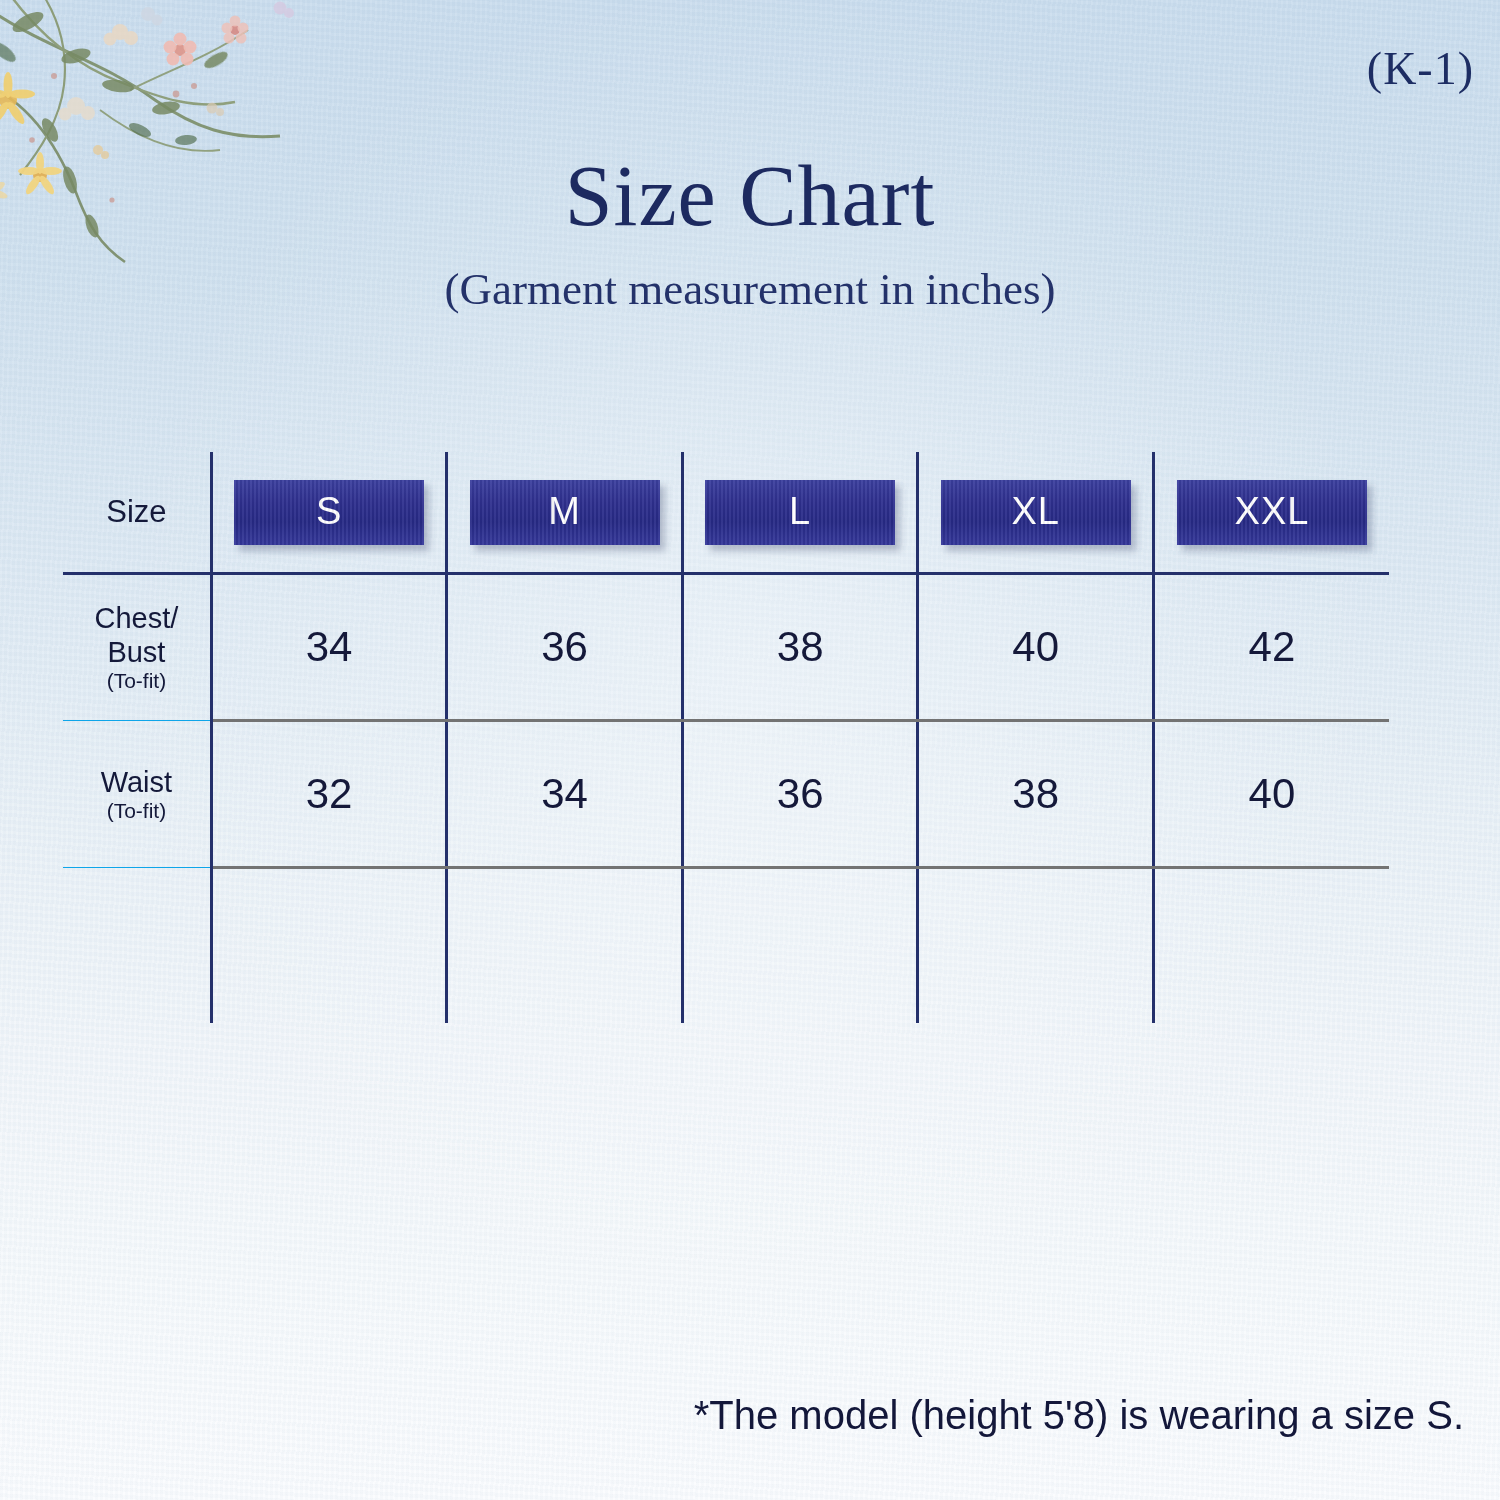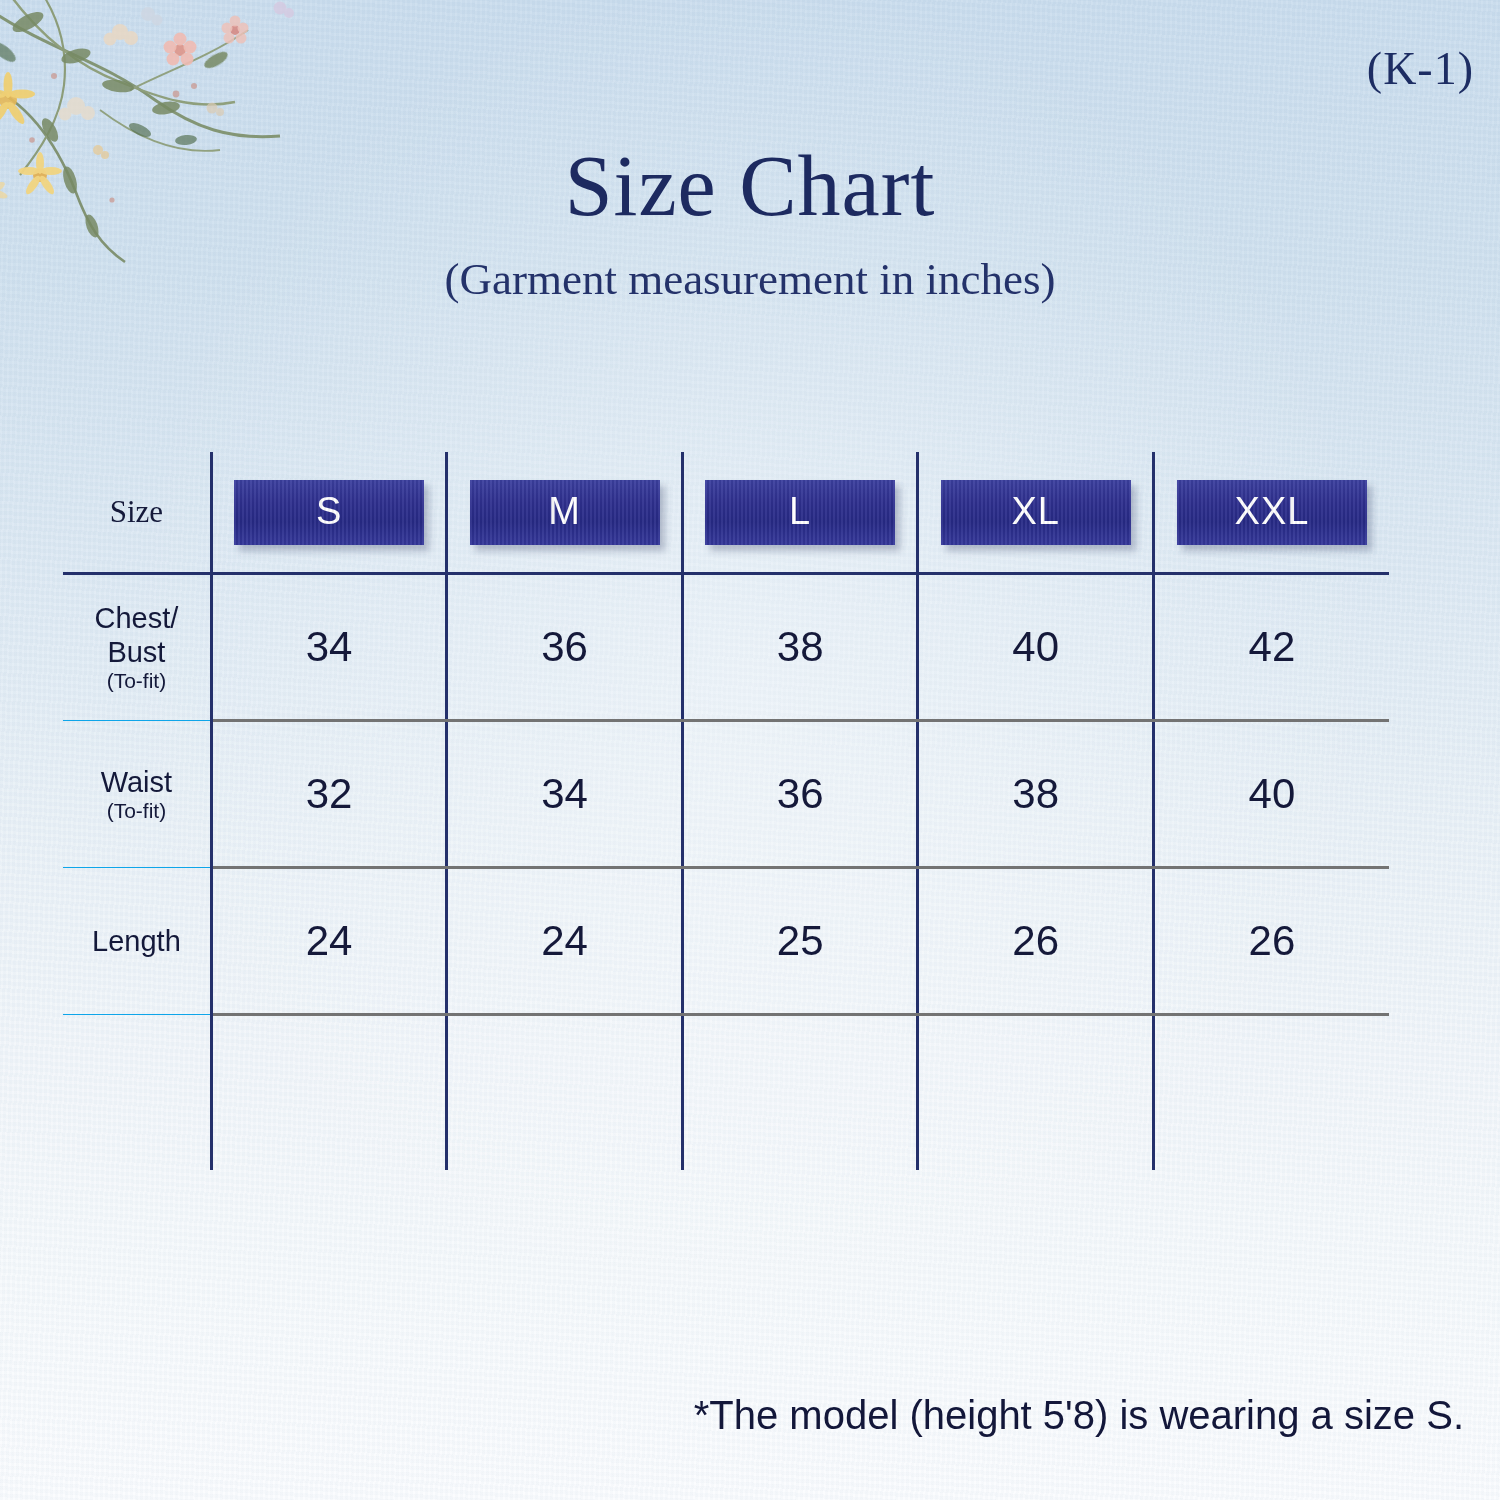--- a/index.html
+++ b/index.html
@@ -46,21 +46,21 @@
     top: 42px;
     right: 26px;
     font-family: "Liberation Serif", serif;
     font-size: 46px;
     color: #1d2d63;
     letter-spacing: 1px;
   }
 
   .title-wrap {
     position: absolute;
-    top: 143px;
+    top: 153px;
     left: 0;
     width: 100%;
     text-align: center;
   }
   .title {
     font-family: "Liberation Serif", serif;
     font-size: 86px;
     color: #1d2a60;
     letter-spacing: 1px;
     line-height: 1;
@@ -125,21 +125,20 @@
     line-height: 1.18;
     font-family: "Liberation Sans", sans-serif;
   }
   .rowlabel .small {
     font-size: 21px;
     display: block;
   }
   .sizelabel {
     font-size: 31px;
     color: #14193a;
-    font-family: Liberation Serif, serif;
   }
   .value {
     font-size: 42px;
     color: #15193a;
     font-family: "Liberation Sans", sans-serif;
   }
 
   .tag {
     display: inline-block;
     min-width: 154px;
@@ -358,30 +357,20 @@
             <span class="small">(To-fit)</span>
           </div>
         </td>
         <td><span class="value">32</span></td>
         <td><span class="value">34</span></td>
         <td><span class="value">36</span></td>
         <td><span class="value">38</span></td>
         <td><span class="value">40</span></td>
       </tr>
 
-      <tr class="data-row">
-        <td>
-          <div class="rowlabel">Length</div>
-        </td>
-        <td><span class="value">24</span></td>
-        <td><span class="value">24</span></td>
-        <td><span class="value">25</span></td>
-        <td><span class="value">26</span></td>
-        <td><span class="value">26</span></td>
-      </tr>
 
       <tr class="empty-row">
         <td></td>
         <td></td>
         <td></td>
         <td></td>
         <td></td>
         <td></td>
       </tr>
     </tbody>

